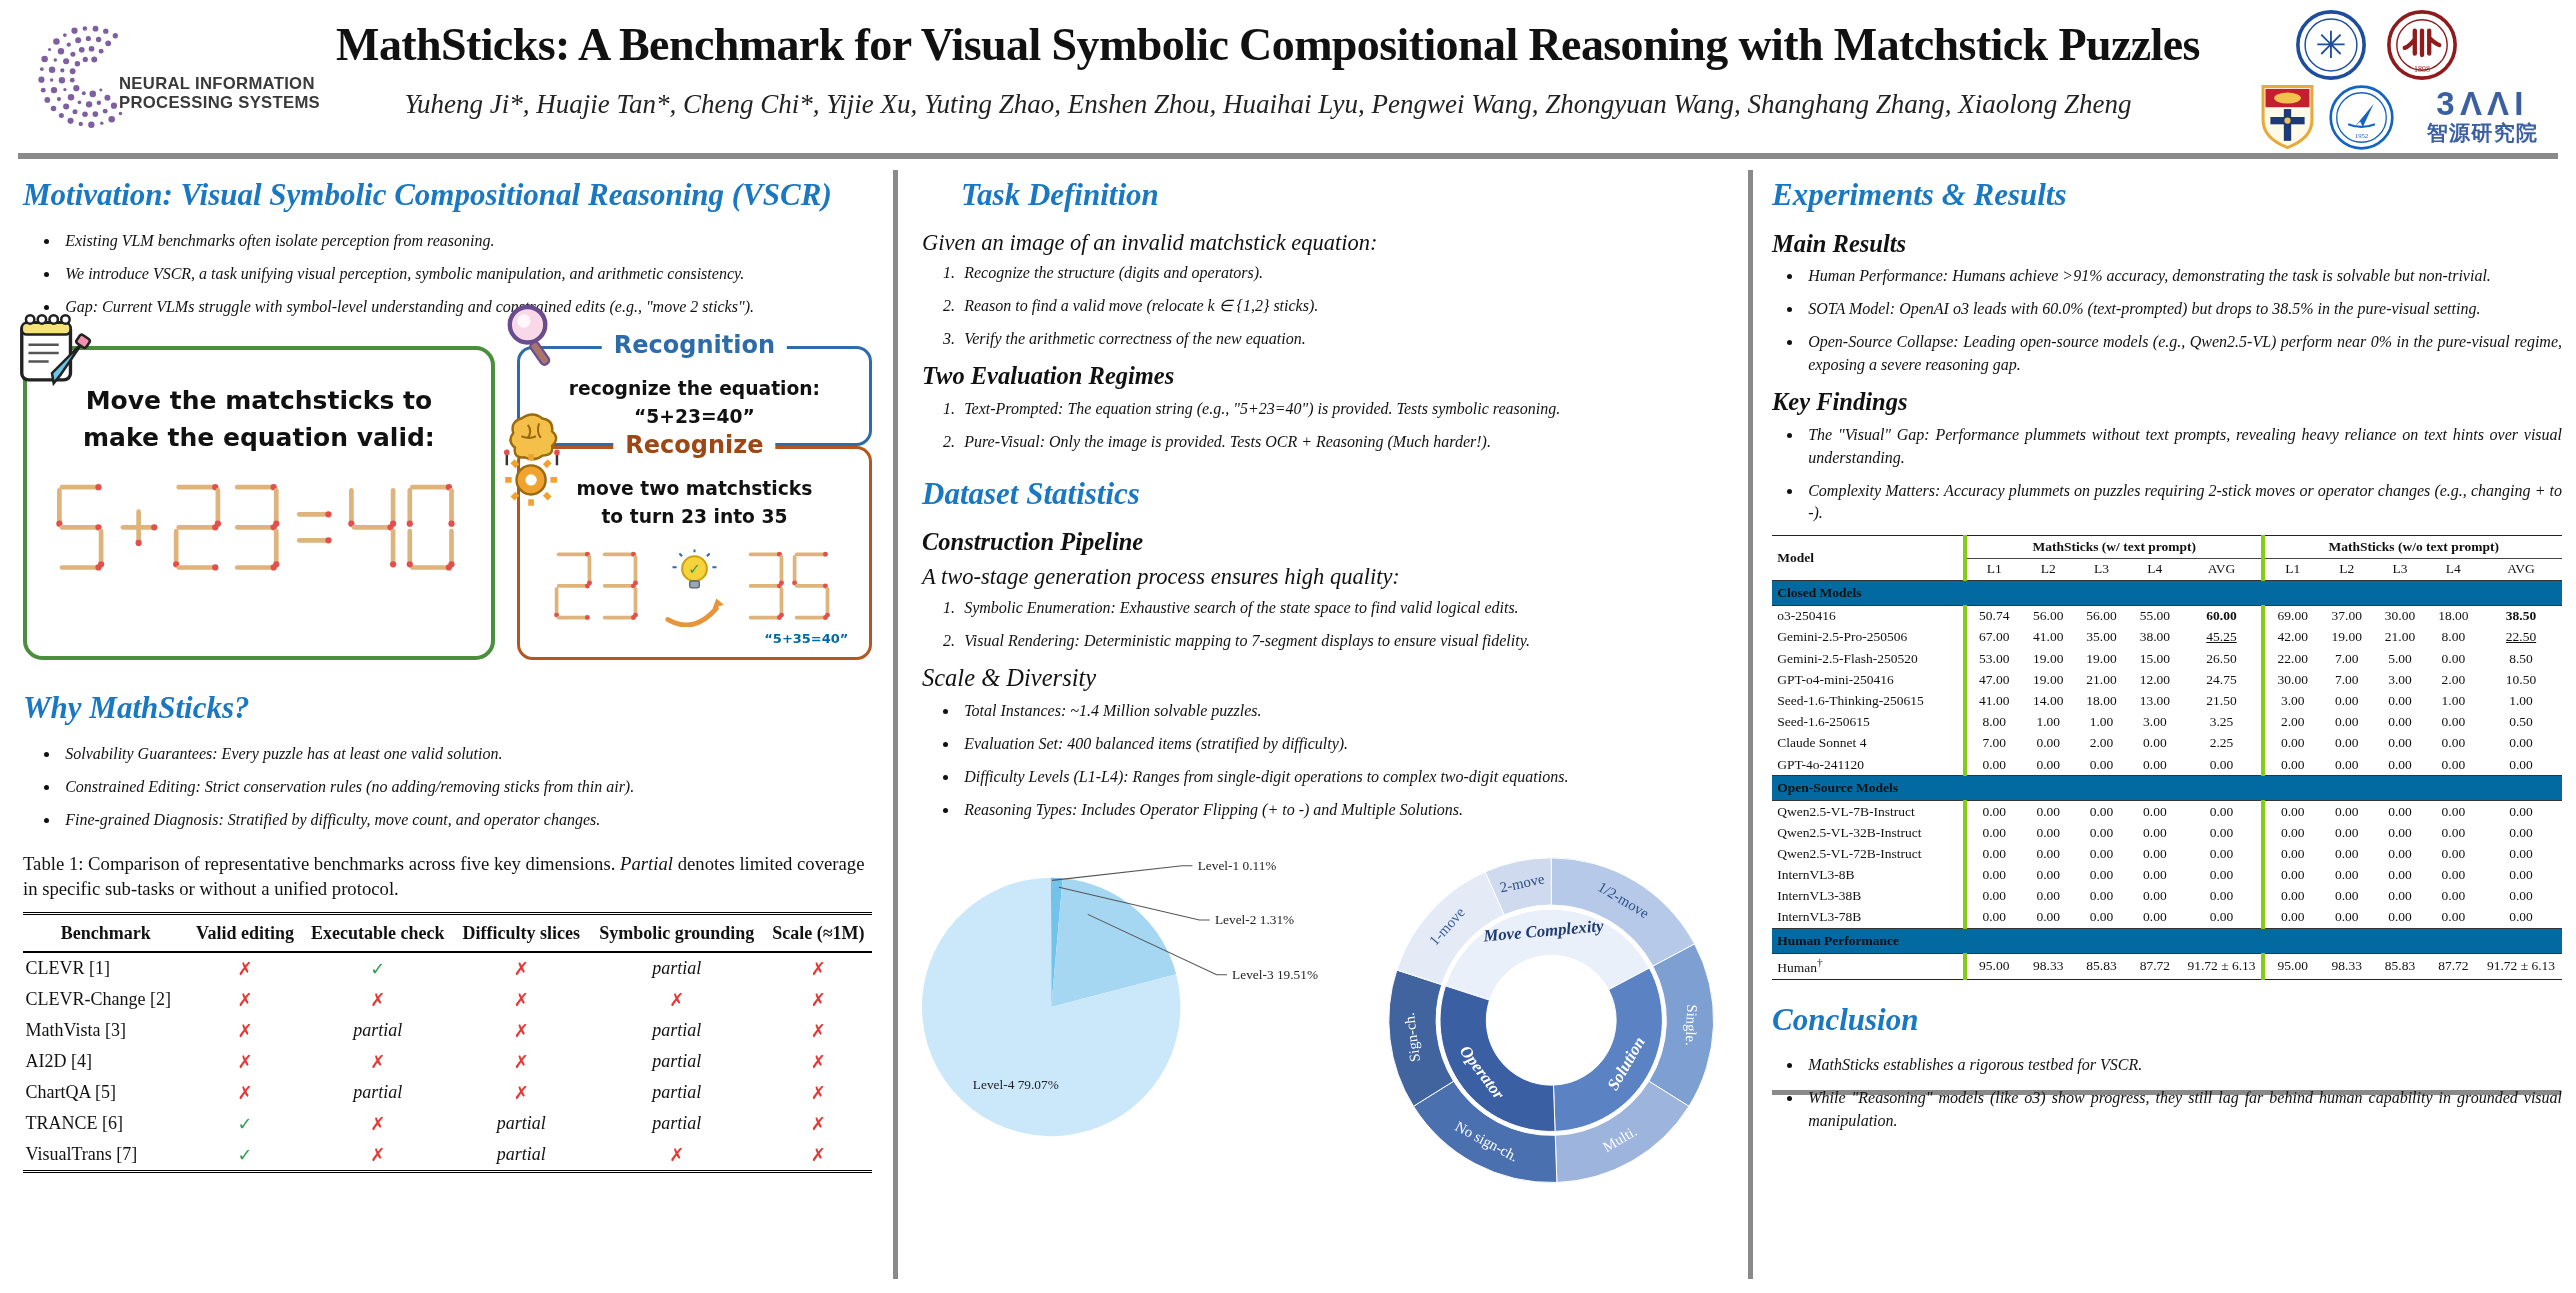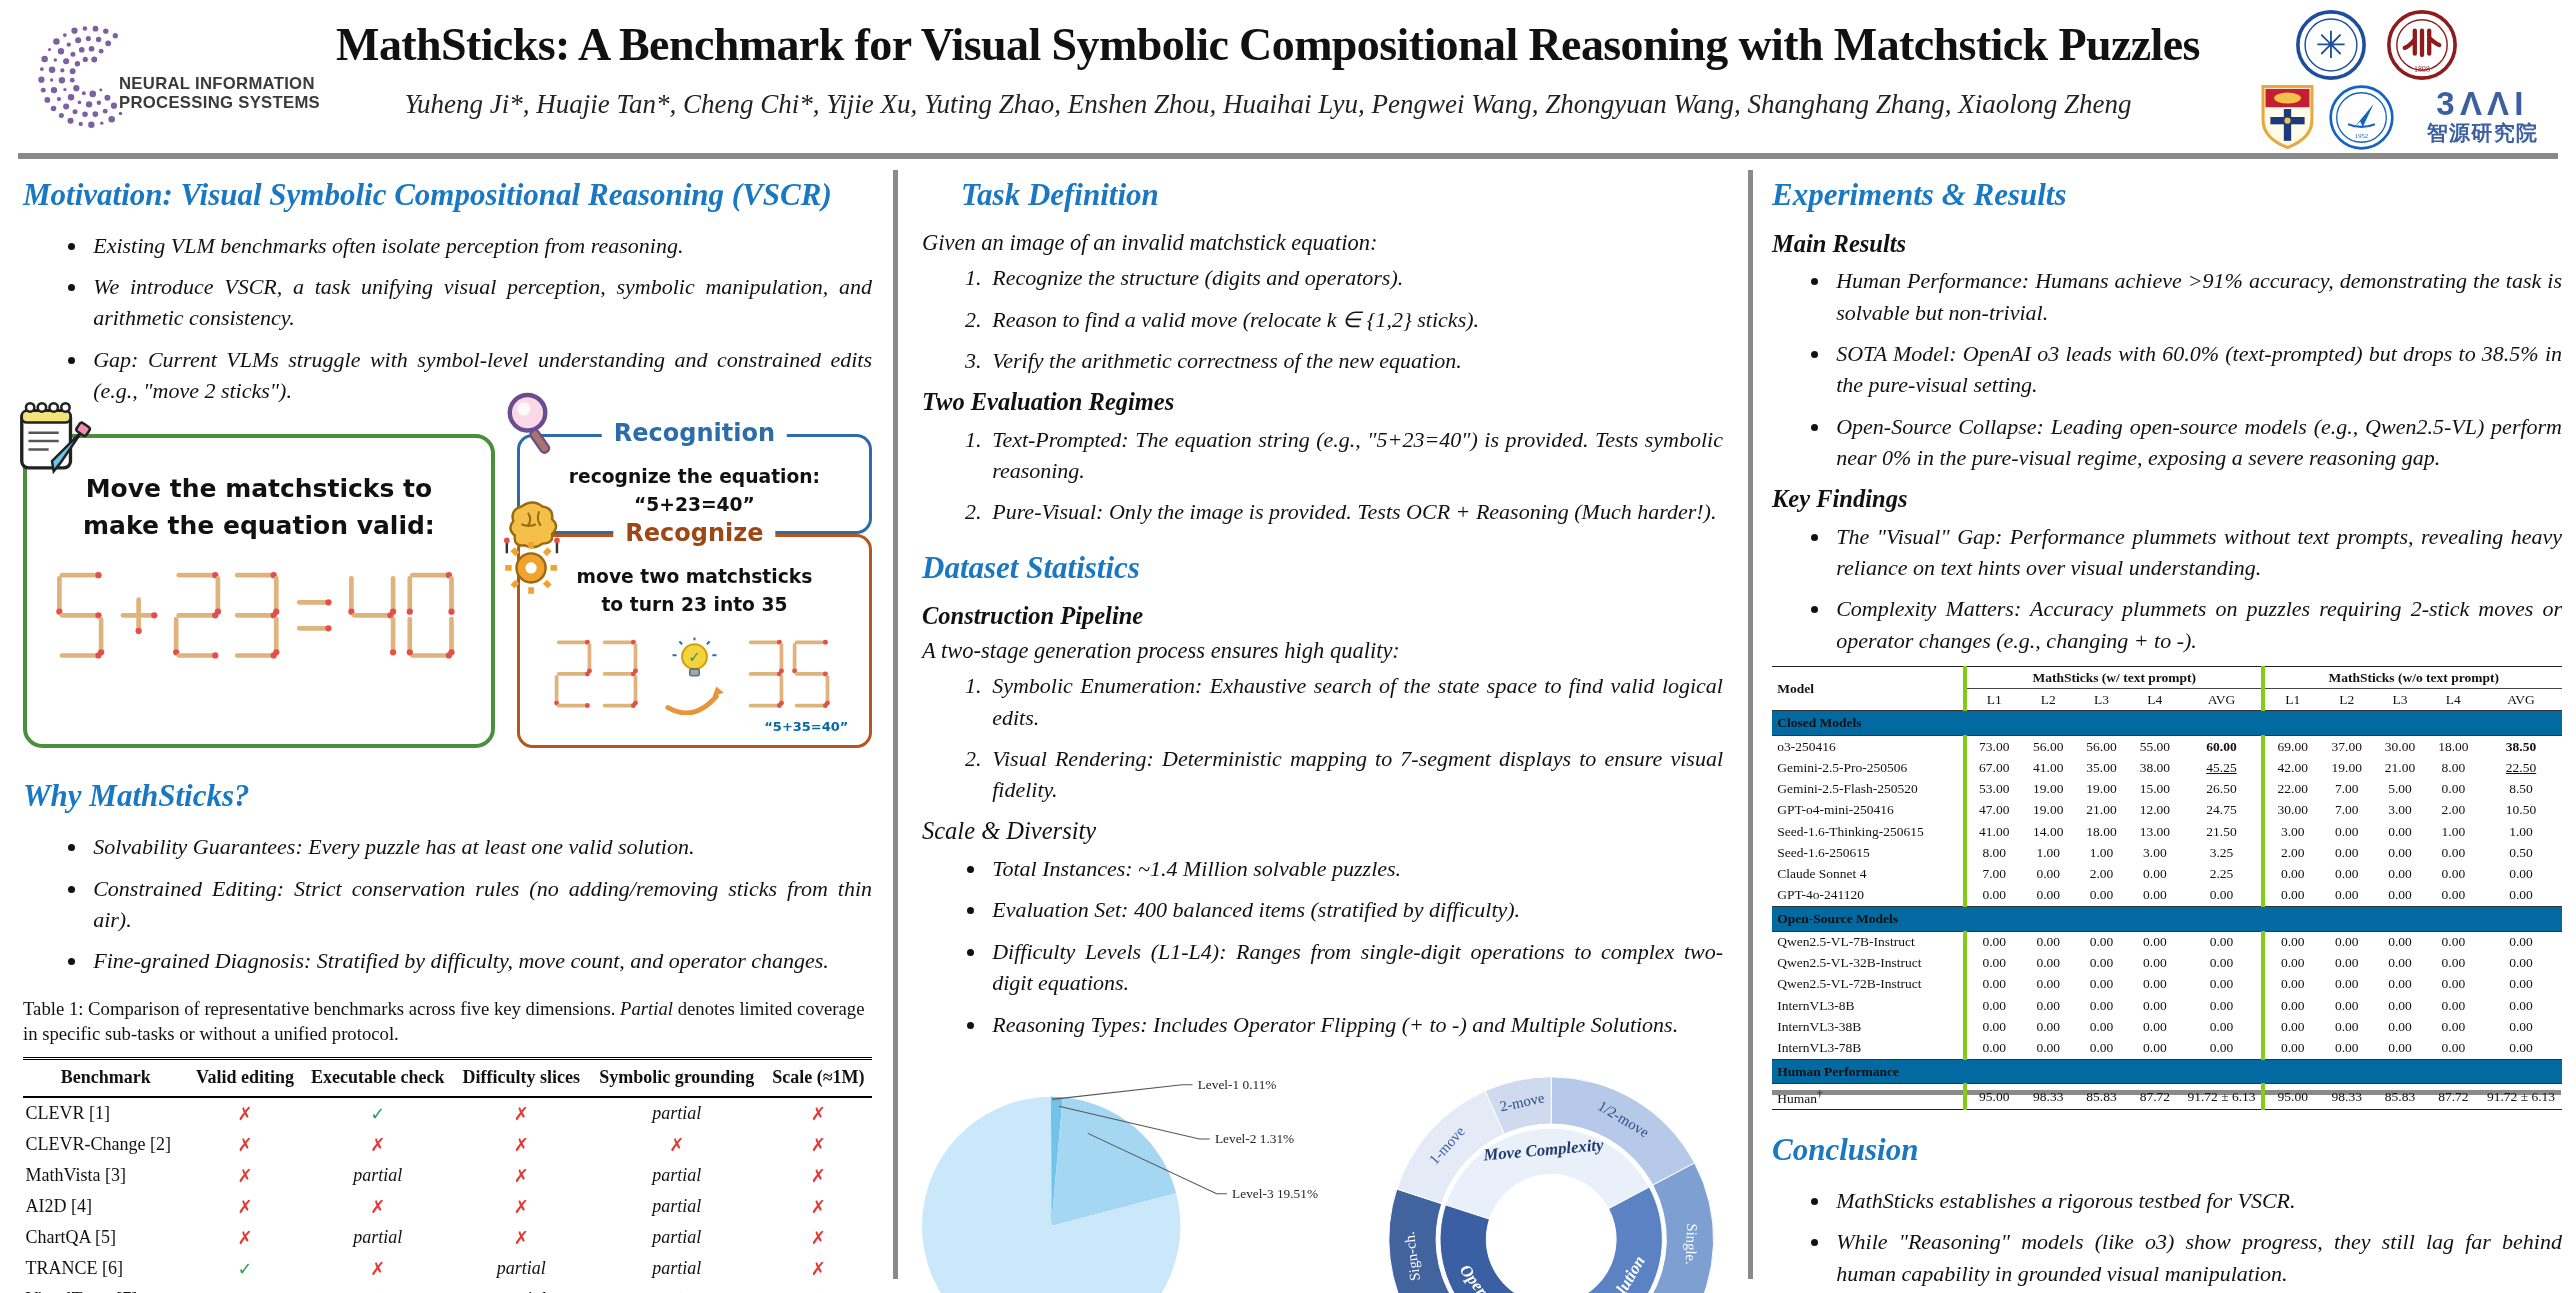--- a/index.html
+++ b/index.html
@@ -32,22 +32,22 @@
   .col { position:absolute; top:173px; }
   .col1 { left:23px;  width:849px; }
   .col2 { left:922px; width:801px; }
   .col3 { left:1772px; width:790px; }
 
   h2.sec { color:#1a78c2; font-size:31px; font-weight:bold; font-style:italic; margin:3.9px 0 16.7px; }
   h3.sub { font-size:24.5px; font-weight:bold; font-style:italic; margin:11.6px 0 7.7px; }
   .lede { font-size:22.5px; font-style:italic; margin:3.9px 0 6.4px; }
 
   ul.blts, ol.nums { margin:2.6px 0 6.4px 37px; }
-  ul.blts li, ol.nums li { font-size:22px; font-style:italic; text-align:justify;
-                           margin-bottom:10.3px; line-height:1.42; padding-left:5.2px;margin-left:28px;}
+  ul.blts li, ol.nums li { font-size:16px; font-style:italic; text-align:justify;
+                           margin-bottom:10.3px; line-height:1.42; padding-left:5.2px;}
   ol.nums li { font-weight:normal; }
   ol.nums li b, ul.blts li b { font-weight:normal; }
 
   
   .fig-row { display:flex; gap:22px; margin:28px 0 6.4px; }
   .prompt-box { position:relative; width:57%; border:4.5px solid #4a8f3c; border-radius:19.3px;
                 padding:33px 18px 15.5px; min-height:303px;}
   .comic { font-family:"DejaVu Sans",sans-serif; font-weight:bold; }
   .prompt-title { text-align:center; font-size:25px; line-height:1.45; }
   .eq-main { margin:27px 6.4px 0; }
@@ -576,21 +576,21 @@
           <th class="">L4</th>
           <th class="">AVG</th>
         </tr>
       </thead>
     <tbody id="rtb">
         <tr class="sec">
           <td colspan="11">Closed Models</td>
         </tr>
         <tr>
           <td class="mod">o3-250416</td>
-          <td class="gl ">73.00</td>
+          <td class="gl ">50.74</td>
           <td class="">56.00</td>
           <td class="">56.00</td>
           <td class="">55.00</td>
           <td class="b avg">60.00</td>
           <td class="gl ">69.00</td>
           <td class="">37.00</td>
           <td class="">30.00</td>
           <td class="">18.00</td>
           <td class="b avg">38.50</td>
         </tr>

